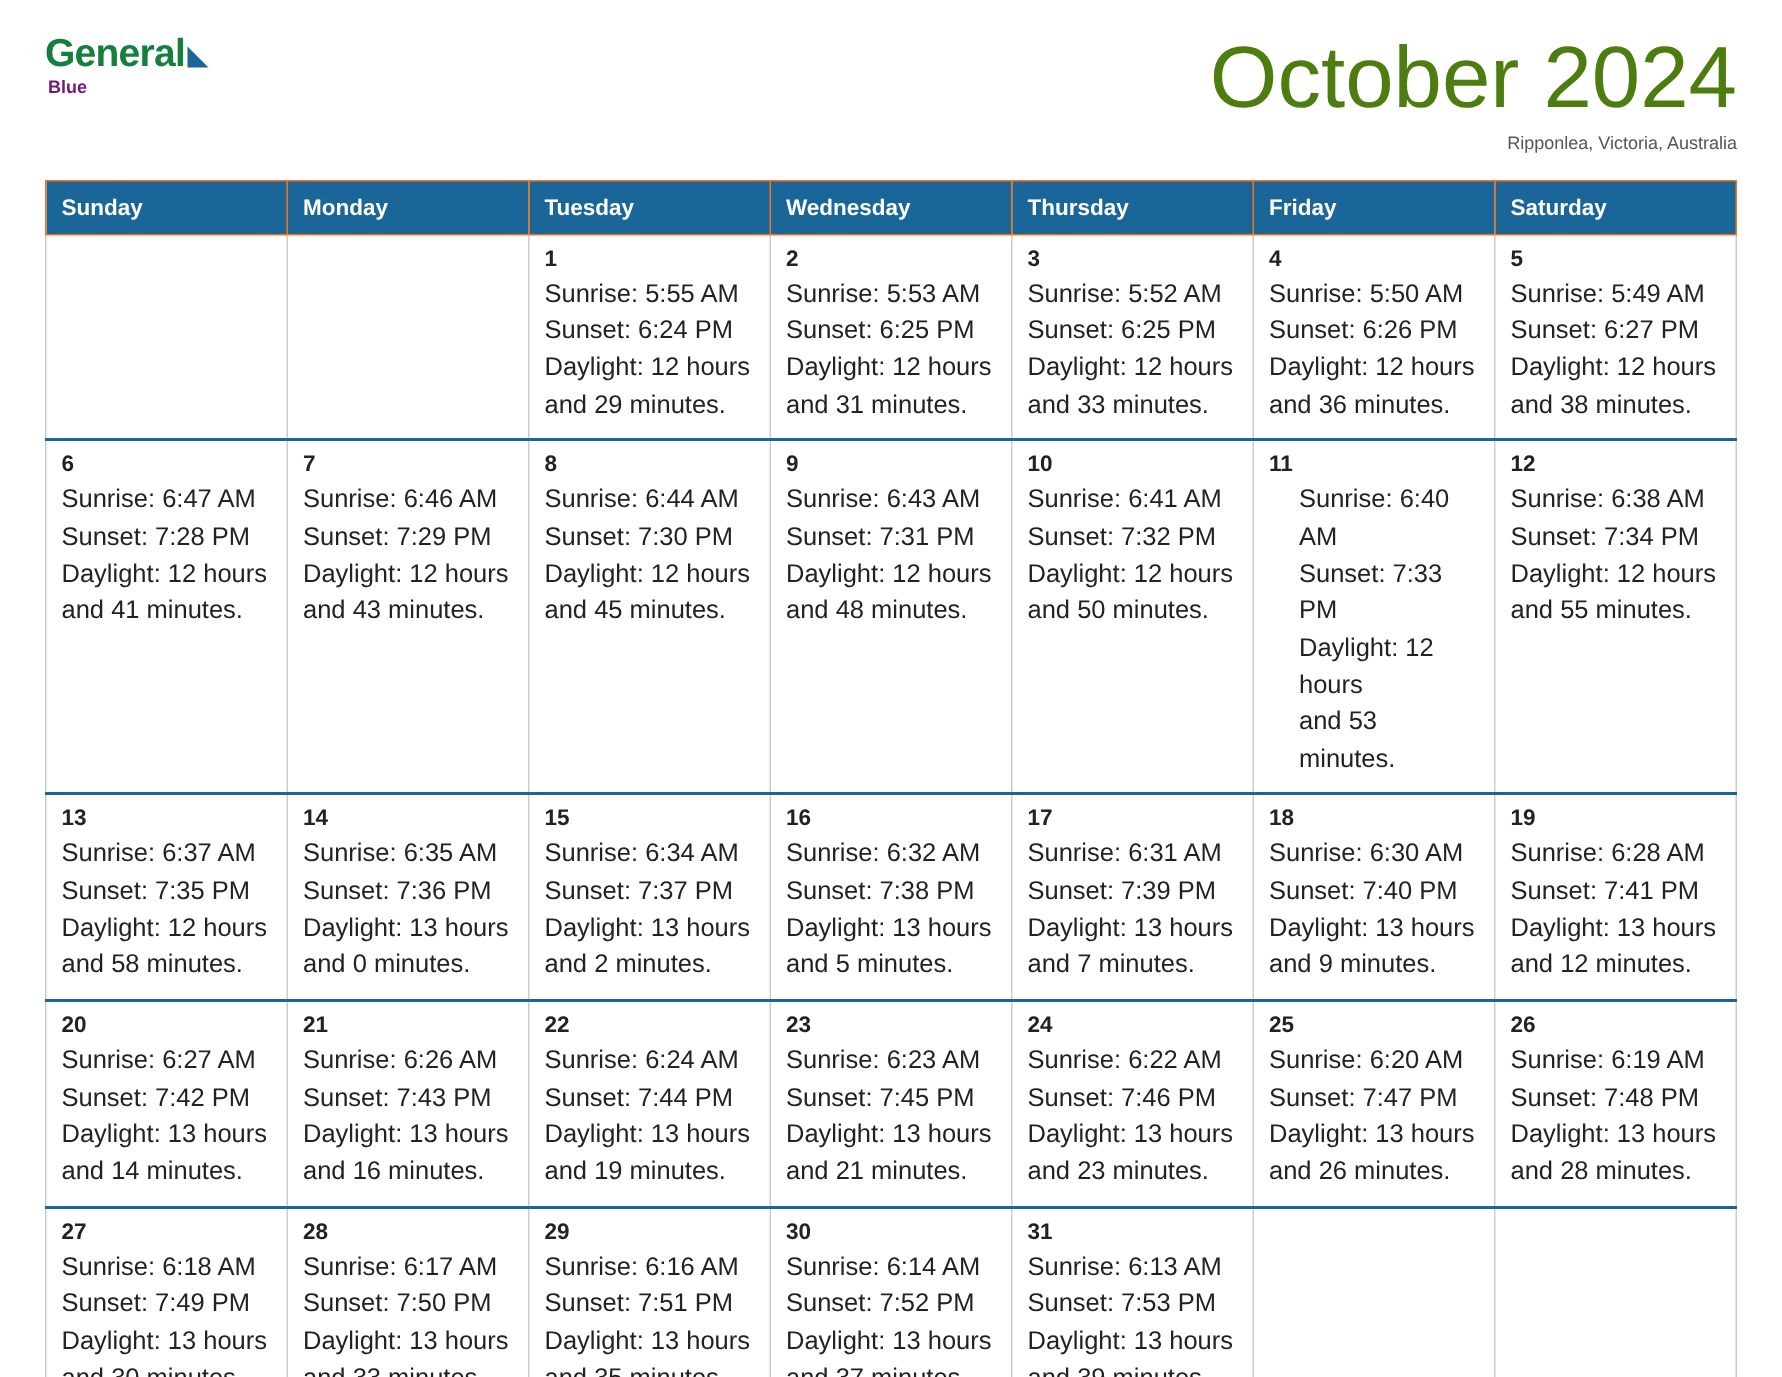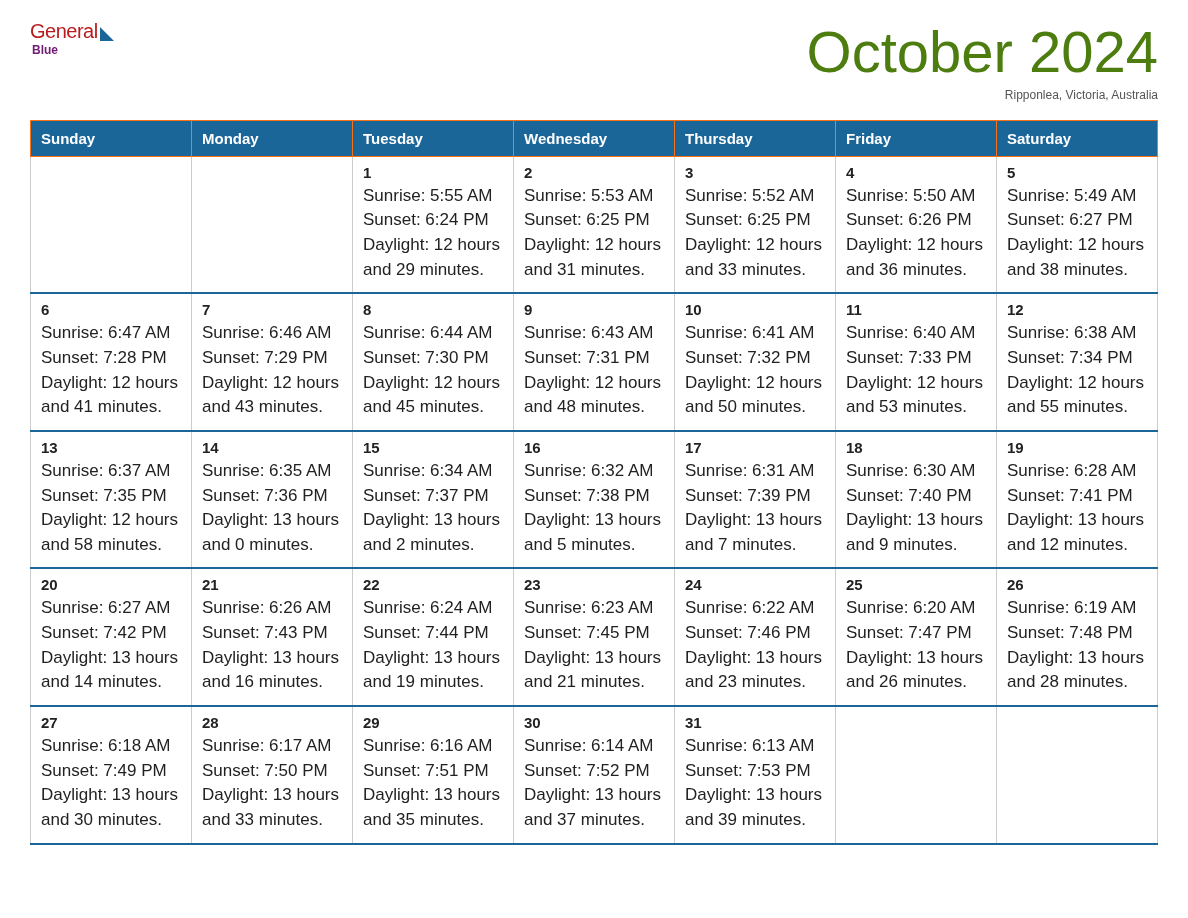--- a/index.html
+++ b/index.html
@@ -19,23 +19,23 @@
     .logo {
       display: flex;
       flex-direction: column;
       align-items: flex-start;
     }
     .logo-top {
       display: flex;
       align-items: center;
     }
     .logo-general {
-      font-size: 20px;
-      font-weight: normal;
-      color: #b91c1c;
+      font-size: 26px;
+      font-weight: bold;
+      color: #15803d;
       letter-spacing: -0.5px;
     }
     .logo-arrow {
       width: 0;
       height: 0;
       border-left: 14px solid #1a6699;
       border-top: 14px solid transparent;
       border-bottom: 0px solid transparent;
       margin-left: 2px;
       margin-top: 4px;
@@ -200,21 +200,21 @@
         </td>
         <td>
           <span class="day-num">10</span>
           <div class="day-info" style="white-space: pre-line;">Sunrise: 6:41 AM
 Sunset: 7:32 PM
 Daylight: 12 hours
 and 50 minutes.</div>
         </td>
         <td>
           <span class="day-num">11</span>
-          <div class="day-info" style="white-space: pre-line;">Sunrise: 6:40 AM
+          <div class="day-info" style="white-space: pre-line; margin-left: 20px;">Sunrise: 6:40 AM
 Sunset: 7:33 PM
 Daylight: 12 hours
 and 53 minutes.</div>
         </td>
         <td>
           <span class="day-num">12</span>
           <div class="day-info" style="white-space: pre-line;">Sunrise: 6:38 AM
 Sunset: 7:34 PM
 Daylight: 12 hours
 and 55 minutes.</div>

